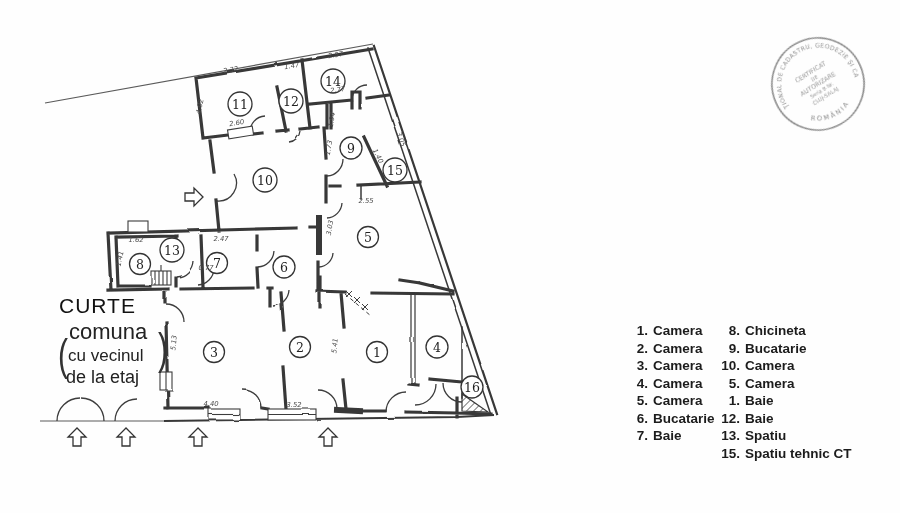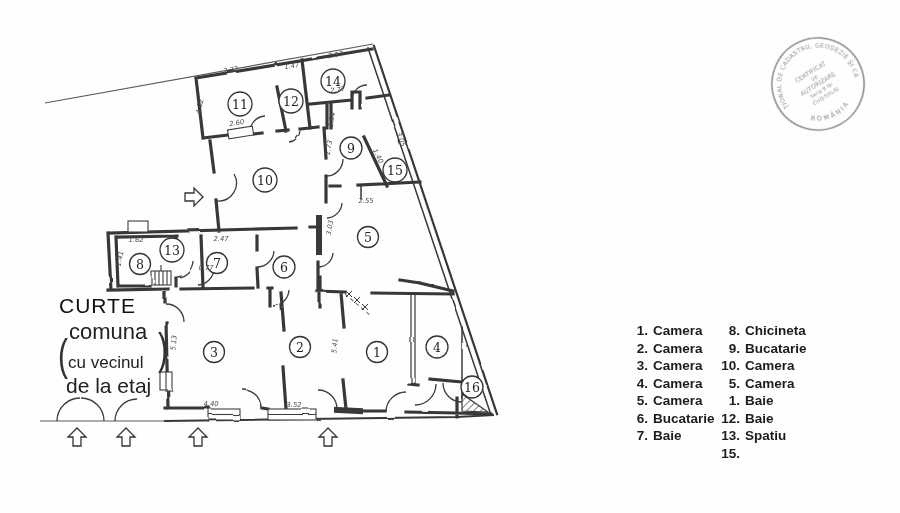--- a/index.html
+++ b/index.html
@@ -3,22 +3,22 @@
 <meta charset="utf-8">
 <style>
   html,body{margin:0;padding:0;background:#fff;}
   .canvas{position:relative;width:900px;height:513px;background:#fefefe;overflow:hidden;
           font-family:"Liberation Sans",sans-serif;}
   .plan-svg{position:absolute;left:0;top:0;}
   
   .curte{position:absolute;left:59px;top:294px;width:112px;color:#222;}
   .curte .t1{font-size:21px;letter-spacing:1px;color:#111;}
   .curte .t2{font-size:22px;padding-left:10px;margin-top:1px;}
-  .curte .t3{font-size:17px;padding-left:9px;margin-top:8px;}
-  .curte .t4{font-size:21px;padding-left:7px;margin-top:1px;}
+  .curte .t3{font-size:17px;padding-left:9px;margin-top:1px;}
+  .curte .t4{font-size:18px;padding-left:7px;margin-top:1px;}
   .curte .par{position:absolute;font-size:30px;font-weight:300;color:#333;
               transform:scaleY(1.5);transform-origin:center;}
   .curte .par.l{left:-1px;top:44px;}
   .curte .par.r{right:3px;top:38px;}
   
   .legend{position:absolute;color:#1c1c1c;font-size:13.5px;font-weight:700;}
   .legend .row{display:flex;line-height:17.5px;white-space:nowrap;}
   .legend .num{display:inline-block;text-align:right;margin-right:5px;}
   .legend.c1{left:612px;top:322px;}
   .legend.c1 .num{width:36px;}
@@ -287,20 +287,21 @@
     <div class="row">
         <span class="num">12.</span>
         <span>Baie</span>
       </div>
     <div class="row">
         <span class="num">13.</span>
         <span>Spatiu</span>
       </div>
     <div class="row">
         <span class="num">15.</span>
+        <span>Spatiu tehnic CT</span>
       </div>
   </div>
 
   <div class="stamp">
     <svg width="124" height="124" viewBox="0 0 124 124">
       <defs>
         <path id="ringTop" d="M 26,71 A 37,37 0 1 1 98,71"></path>
         <path id="ringBottom" d="M 36,88 A 37,37 0 0 0 88,88"></path>
         <filter id="inkblur">
             <feGaussianBlur stdDeviation="0.35"></feGaussianBlur>

